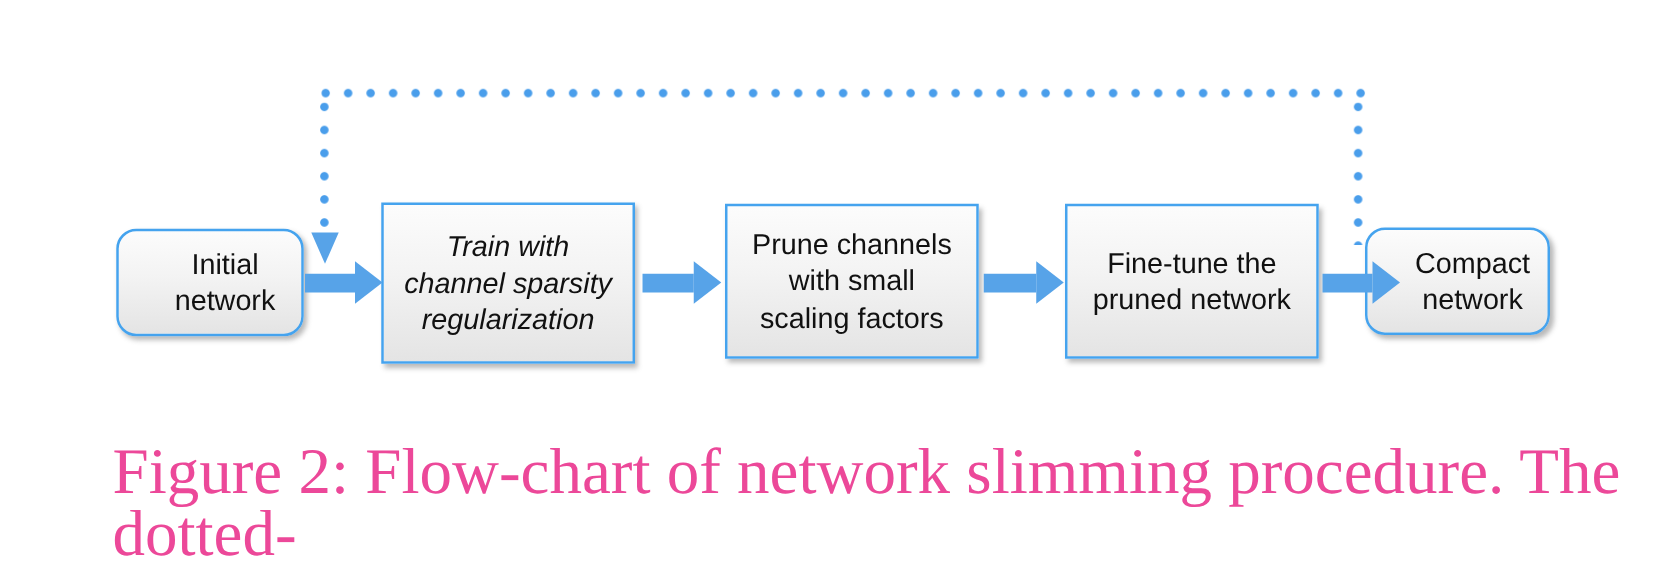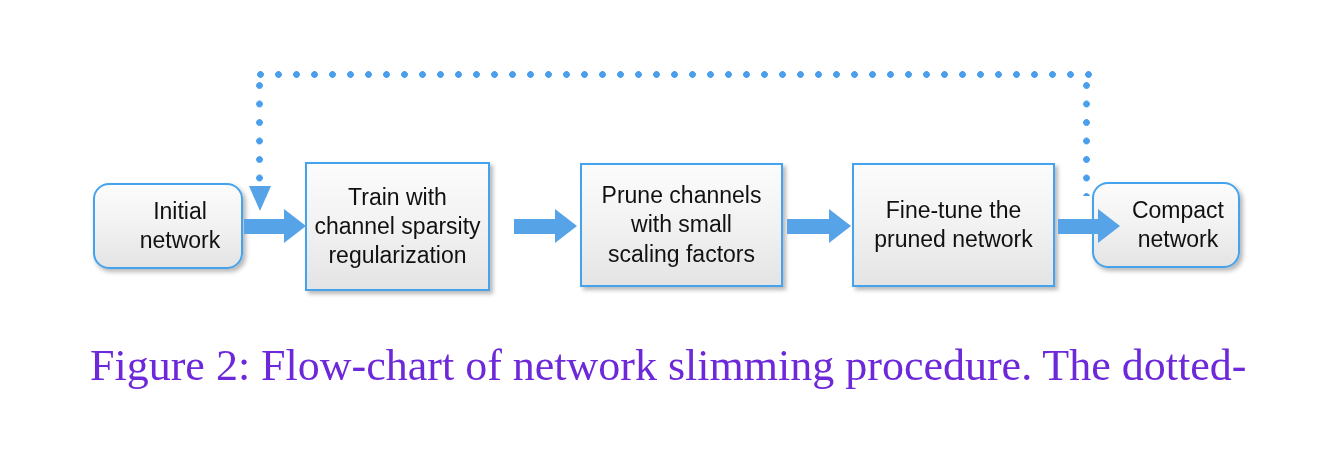--- a/index.html
+++ b/index.html
@@ -76,44 +76,44 @@
     position: absolute;
     width: 0; height: 0;
     border-left: 11px solid transparent;
     border-right: 11px solid transparent;
     border-top: 25px solid var(--arrow-blue);
   }
   
   .caption {
     position: absolute;
     left: 90px;
-    top: 341px;
+    top: 353px;
     width: 1210px;
     font-family: "Liberation Serif", serif;
-    font-size: 44px;
+    font-size: 52px;
     line-height: 50px;
-    color: #6d28d9;
+    color: #ec4899;
   }
 </style>
 </head>
 <body>
 
 <div class="canvas">
 
   <div class="dot-h" style="left:257px; top:71px; width:836px;"></div>
   <div class="dot-v" style="left:256px; top:82px; height:104px;"></div>
   <div class="dot-v" style="left:1083px; top:82px; height:114px;"></div>
   <div class="dot-arrowhead" style="left:249px; top:186px;"></div>
 
   <div class="node rounded" style="left:93px; top:183px; width:150px; height:86px;">
     <span class="node-label">Initial
 network</span>
   </div>
 
-  <div class="node" style="left:305px; top:162px; width:185px; height:129px;">
+  <div class="node" style="left:305px; top:162px; width:203px; height:129px;font-style:italic;">
     <span class="node-label">Train with
 channel sparsity
 regularization</span>
   </div>
 
   <div class="node" style="left:580px; top:163px; width:203px; height:124px;align-items:center;">
     <span class="node-label">Prune channels
 with small
 scaling factors</span>
   </div>

